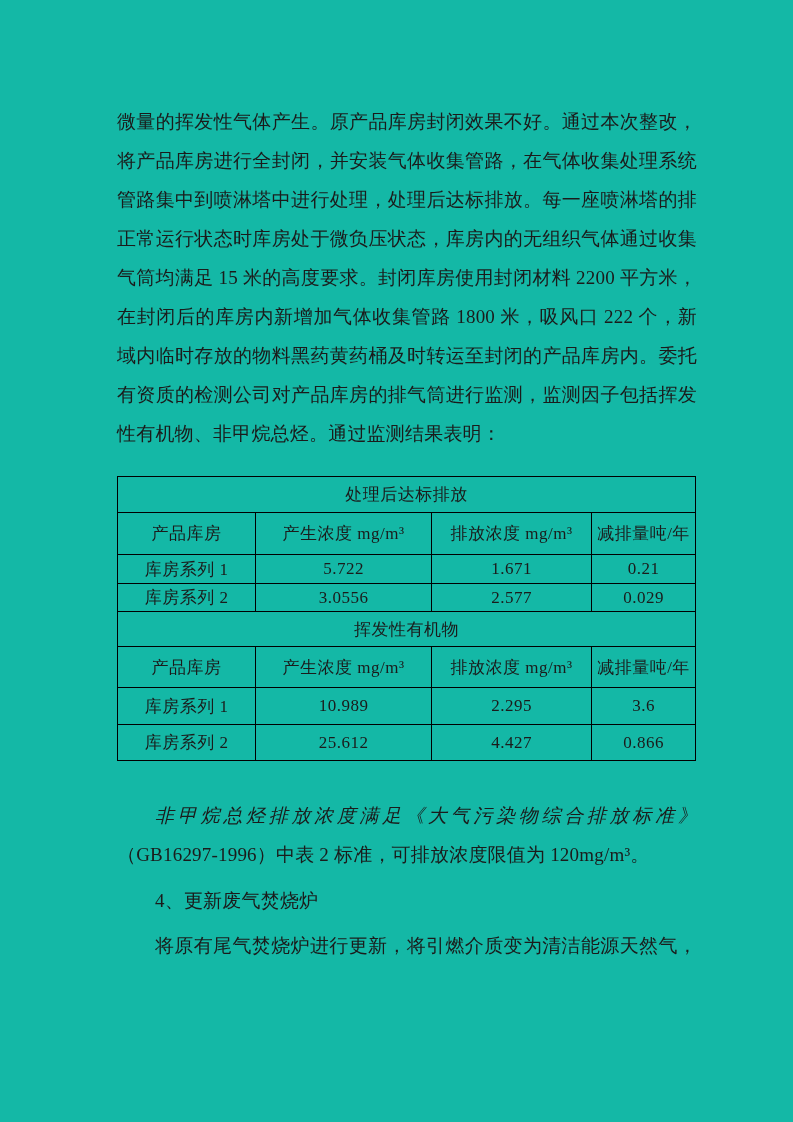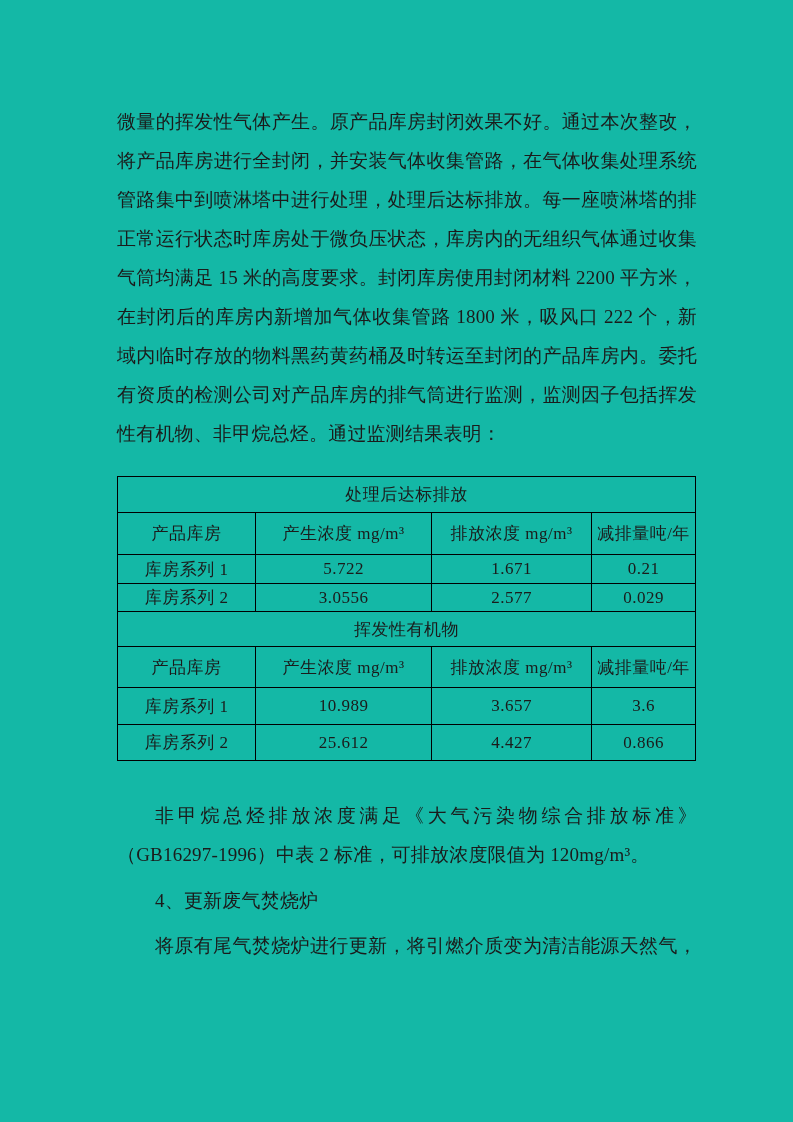--- a/index.html
+++ b/index.html
@@ -46,21 +46,21 @@
   td.section-title { font-size: 17px; }
   tr.r-title1  td { height: 35px; }
   tr.r-header1 td { height: 41px; }
   tr.r-data1a  td { height: 28px; }
   tr.r-data1b  td { height: 27px; }
   tr.r-title2  td { height: 34px; }
   tr.r-header2 td { height: 40px; }
   tr.r-data2a  td { height: 36px; }
   tr.r-data2b  td { height: 35px; }
 
-  .after-table   { margin-top: 35px; }
+  .after-table   { margin-top: 35px; font-style: italic; }
   .std-line2     { }
   .heading-line  { margin-top: 7px; text-align-last: left; }
   .closing-line  { margin-top: 6px; }
 </style>
 </head>
 <body>
 
 <div class="page">
   <div class="content">
 
@@ -112,21 +112,21 @@
         </tr>
         <tr class="r-header2">
           <td>产品库房</td>
           <td>产生浓度 mg/m³</td>
           <td>排放浓度 mg/m³</td>
           <td>减排量吨/年</td>
         </tr>
         <tr class="r-data2a">
           <td>库房系列 1</td>
           <td>10.989</td>
-          <td>3.657</td>
+          <td>2.295</td>
           <td>3.6</td>
         </tr>
         <tr class="r-data2b">
           <td>库房系列 2</td>
           <td>25.612</td>
           <td>4.427</td>
           <td>0.866</td>
         </tr>
       </tbody>
     </table>

